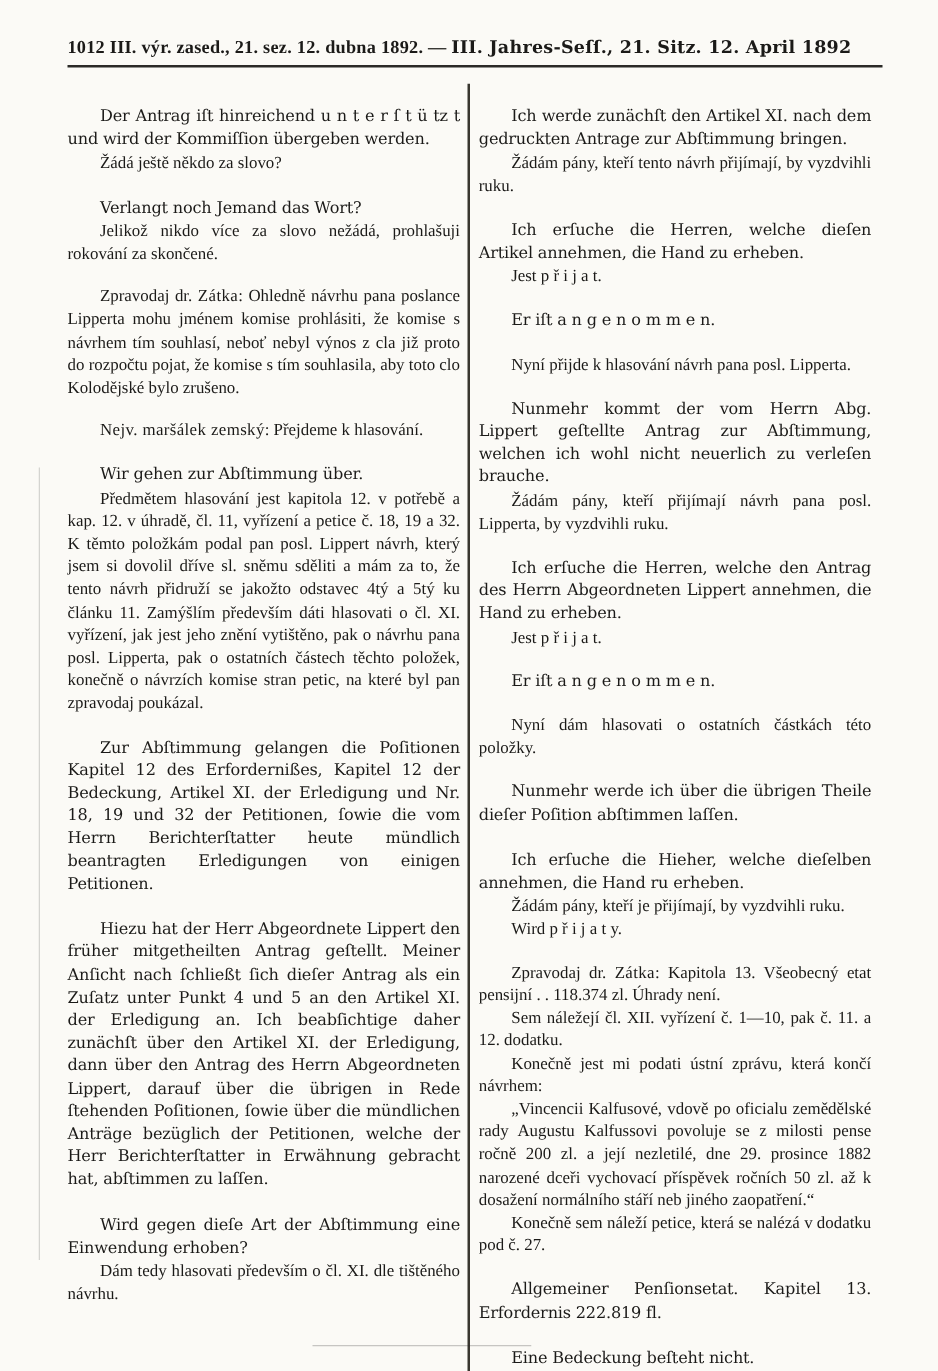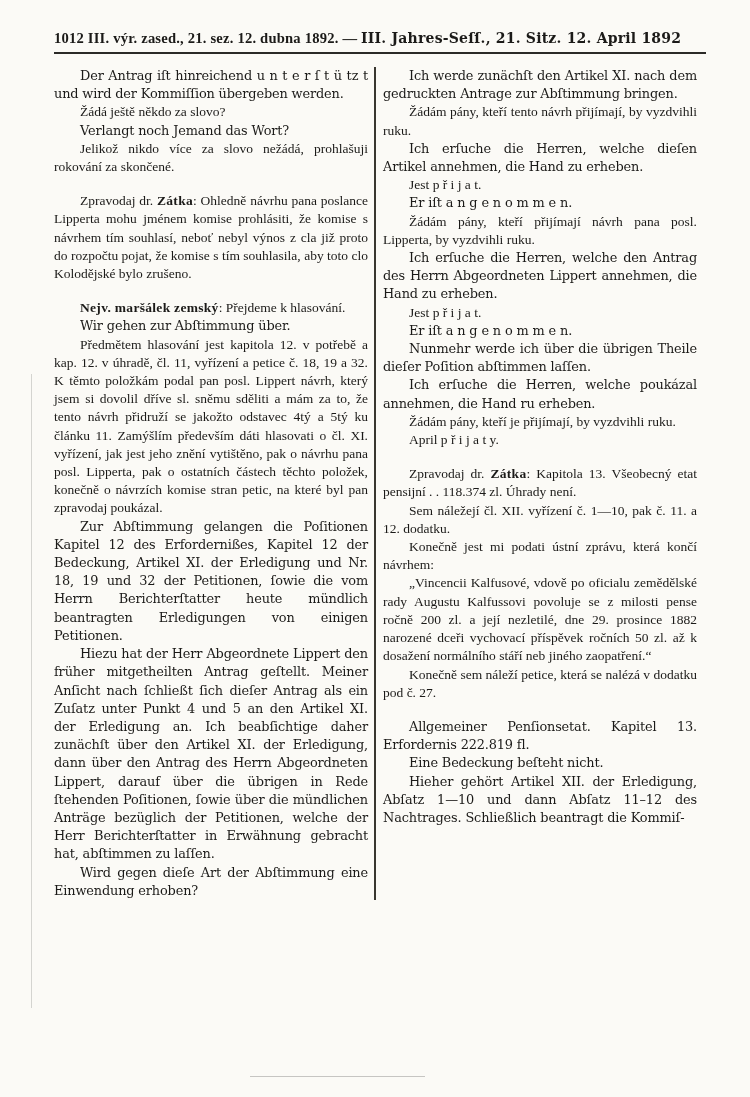--- a/index.html
+++ b/index.html
@@ -27,22 +27,22 @@
   .col.left { margin-right: 6px; }
   .col.right { margin-left: 7px; }
   .divider { width: 2px; background: #39362f; align-self: stretch; }
 
   p {
     margin: 0; text-indent: 26px; text-align: justify;
     font-size: 13.5px; line-height: 18.2px;
     hyphens: none;
   }
   p.gap { margin-top: 16px; }
-  p.de { font-family: "DejaVu Serif", serif; font-size: 12.9px; letter-spacing: -0.15px; }
-  p b { font-weight: bold; letter-spacing: 0.3px; }
+  p.de { font-family: "DejaVu Serif", serif; font-size: 12.9px; letter-spacing: -0.15px; margin-top: 18px; }
+  p b { font-weight: normal; letter-spacing: 0.3px; }
 
   
   .artifact-left {
     position: absolute; left: 31px; top: 374px; width: 1px; height: 634px;
     background: rgba(40,40,40,0.18);
   }
   .bottom-rule {
     position: absolute; left: 250px; top: 1076px; width: 175px; height: 1px;
     background: rgba(40,40,40,0.25);
   }
@@ -65,36 +65,40 @@
         <p class="cs">Žádá ještě někdo za slovo?</p>
         <p class="de">Verlangt noch Jemand das Wort?</p>
         <p class="cs">Jelikož nikdo více za slovo nežádá, prohlašuji rokování za skončené.</p>
         <p class="cs gap">Zpravodaj dr. <b>Zátka</b>: Ohledně návrhu pana poslance Lipperta mohu jménem komise prohlásiti, že komise s návrhem tím souhlasí, neboť nebyl výnos z cla již proto do rozpočtu pojat, že komise s tím souhlasila, aby toto clo Kolodějské bylo zrušeno.</p>
         <p class="cs gap"><b>Nejv. maršálek zemský</b>: Přejdeme k hlasování.</p>
         <p class="de">Wir gehen zur Abſtimmung über.</p>
         <p class="cs">Předmětem hlasování jest kapitola 12. v potřebě a kap. 12. v úhradě, čl. 11, vyřízení a petice č. 18, 19 a 32. K těmto položkám podal pan posl. Lippert návrh, který jsem si dovolil dříve sl. sněmu sděliti a mám za to, že tento návrh přidruží se jakožto odstavec 4tý a 5tý ku článku 11. Zamýšlím především dáti hlasovati o čl. XI. vyřízení, jak jest jeho znění vytištěno, pak o návrhu pana posl. Lipperta, pak o ostatních částech těchto položek, konečně o návrzích komise stran petic, na které byl pan zpravodaj poukázal.</p>
         <p class="de">Zur Abſtimmung gelangen die Poſitionen Kapitel 12 des Erfordernißes, Kapitel 12 der Bedeckung, Artikel XI. der Erledigung und Nr. 18, 19 und 32 der Petitionen, ſowie die vom Herrn Berichterſtatter heute mündlich beantragten Erledigungen von einigen Petitionen.</p>
         <p class="de">Hiezu hat der Herr Abgeordnete Lippert den früher mitgetheilten Antrag geſtellt. Meiner Anſicht nach ſchließt ſich dieſer Antrag als ein Zuſatz unter Punkt 4 und 5 an den Artikel XI. der Erledigung an. Ich beabſichtige daher zunächſt über den Artikel XI. der Erledigung, dann über den Antrag des Herrn Abgeordneten Lippert, darauf über die übrigen in Rede ſtehenden Poſitionen, ſowie über die mündlichen Anträge bezüglich der Petitionen, welche der Herr Berichterſtatter in Erwähnung gebracht hat, abſtimmen zu laſſen.</p>
         <p class="de">Wird gegen dieſe Art der Abſtimmung eine Einwendung erhoben?</p>
+        <p class="cs">Dám tedy hlasovati především o čl. XI. dle tištěného návrhu.</p>
       </section>
     <div class="divider"></div>
     <section class="col right" id="col-right">
         <p class="de">Ich werde zunächſt den Artikel XI. nach dem gedruckten Antrage zur Abſtimmung bringen.</p>
         <p class="cs">Žádám pány, kteří tento návrh přijímají, by vyzdvihli ruku.</p>
         <p class="de">Ich erſuche die Herren, welche dieſen Artikel annehmen, die Hand zu erheben.</p>
         <p class="cs">Jest p ř i j a t.</p>
         <p class="de">Er iſt a n g e n o m m e n.</p>
+        <p class="cs gap">Nyní přijde k hlasování návrh pana posl. Lipperta.</p>
+        <p class="de">Nunmehr kommt der vom Herrn Abg. Lippert geſtellte Antrag zur Abſtimmung, welchen ich wohl nicht neuerlich zu verleſen brauche.</p>
         <p class="cs">Žádám pány, kteří přijímají návrh pana posl. Lipperta, by vyzdvihli ruku.</p>
         <p class="de">Ich erſuche die Herren, welche den Antrag des Herrn Abgeordneten Lippert annehmen, die Hand zu erheben.</p>
         <p class="cs">Jest p ř i j a t.</p>
         <p class="de">Er iſt a n g e n o m m e n.</p>
+        <p class="cs gap">Nyní dám hlasovati o ostatních částkách této položky.</p>
         <p class="de">Nunmehr werde ich über die übrigen Theile dieſer Poſition abſtimmen laſſen.</p>
-        <p class="de">Ich erſuche die Herren, welche poukázal annehmen, die Hand ru erheben.</p>
+        <p class="de">Ich erſuche die Hieher, welche dieſelben annehmen, die Hand ru erheben.</p>
         <p class="cs">Žádám pány, kteří je přijímají, by vyzdvihli ruku.</p>
-        <p class="cs">April p ř i j a t y.</p>
+        <p class="cs">Wird p ř i j a t y.</p>
         <p class="cs gap">Zpravodaj dr. <b>Zátka</b>: Kapitola 13. Všeobecný etat pensijní . . 118.374 zl. Úhrady není.</p>
         <p class="cs">Sem náležejí čl. XII. vyřízení č. 1—10, pak č. 11. a 12. dodatku.</p>
         <p class="cs">Konečně jest mi podati ústní zprávu, která končí návrhem:</p>
         <p class="cs">„Vincencii Kalfusové, vdově po oficialu zemědělské rady Augustu Kalfussovi povoluje se z milosti pense ročně 200 zl. a její nezletilé, dne 29. prosince 1882 narozené dceři vychovací příspěvek ročních 50 zl. až k dosažení normálního stáří neb jiného zaopatření.“</p>
         <p class="cs">Konečně sem náleží petice, která se nalézá v dodatku pod č. 27.</p>
         <p class="de gap">Allgemeiner Penſionsetat. Kapitel 13. Erfordernis 222.819 fl.</p>
         <p class="de">Eine Bedeckung beſteht nicht.</p>
         <p class="de">Hieher gehört Artikel XII. der Erledigung, Abſatz 1—10 und dann Abſatz 11–12 des Nachtrages. Schließlich beantragt die Kommiſ-</p>
       </section>
   </div>

